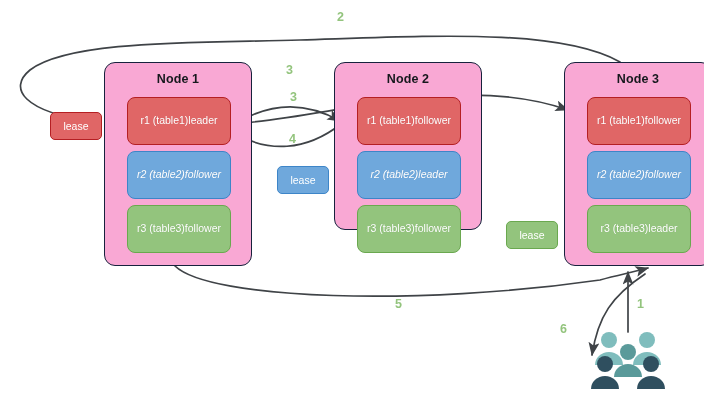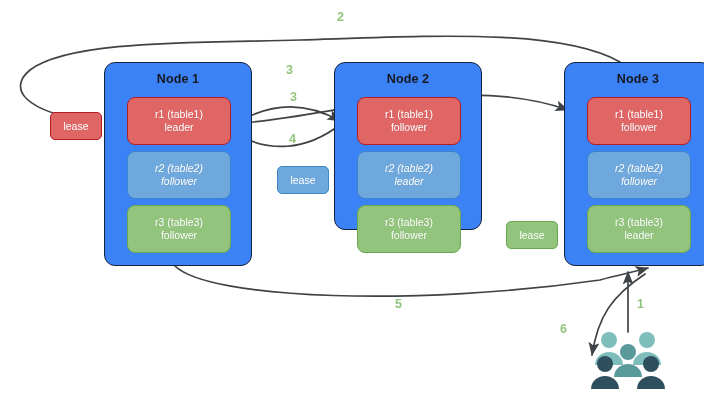--- a/index.html
+++ b/index.html
@@ -21,21 +21,21 @@
   #wires {
     position: absolute;
     left: 0;
     top: 0;
     width: 704px;
     height: 405px;
     pointer-events: none;
   }
   .node-box {
     position: absolute;
-    background: #3b82f6;
+    background: #f9a8d4;
     border: 1.6px solid #17223d;
     border-radius: 11px;
     box-sizing: border-box;
     z-index: 2;
   }
   .node-title {
     position: absolute;
     left: 0;
     right: 0;
     top: 9px;
@@ -46,21 +46,21 @@
     letter-spacing: 0.1px;
   }
   .replica {
     position: absolute;
     left: 22px;
     width: 104px;
     height: 48px;
     border-radius: 8px;
     box-sizing: border-box;
     display: flex;
-    flex-direction: column;
+    flex-direction: row;
     align-items: center;
     justify-content: center;
     color: #ffffff;
     font-size: 10.5px;
     line-height: 13.5px;
     text-align: right;
     text-shadow: 0 0 1px rgba(0,0,0,0.12);
   }
   .replica.r1 { top: 34px; background: #e06666; border: 1.7px solid #b51f23; }
   .replica.r2 { top: 88px; background: #6fa8dc; border: 1.7px solid #3d85c8; font-style: italic; }

